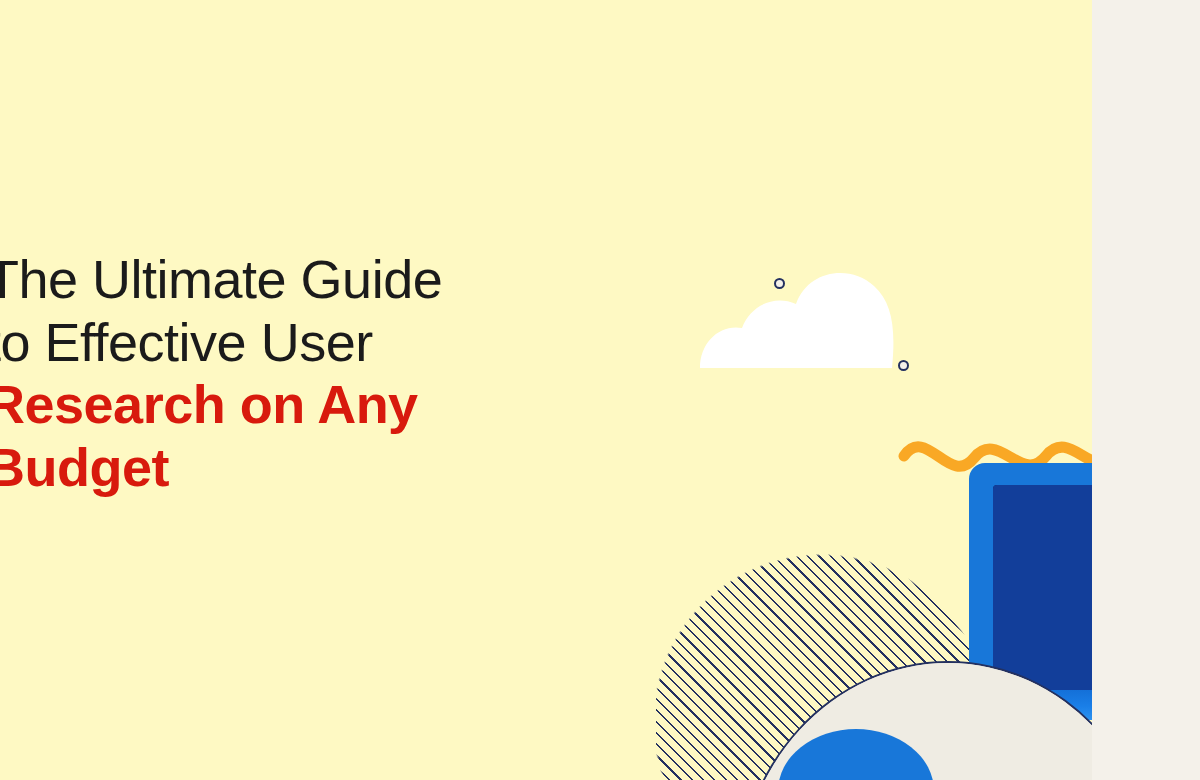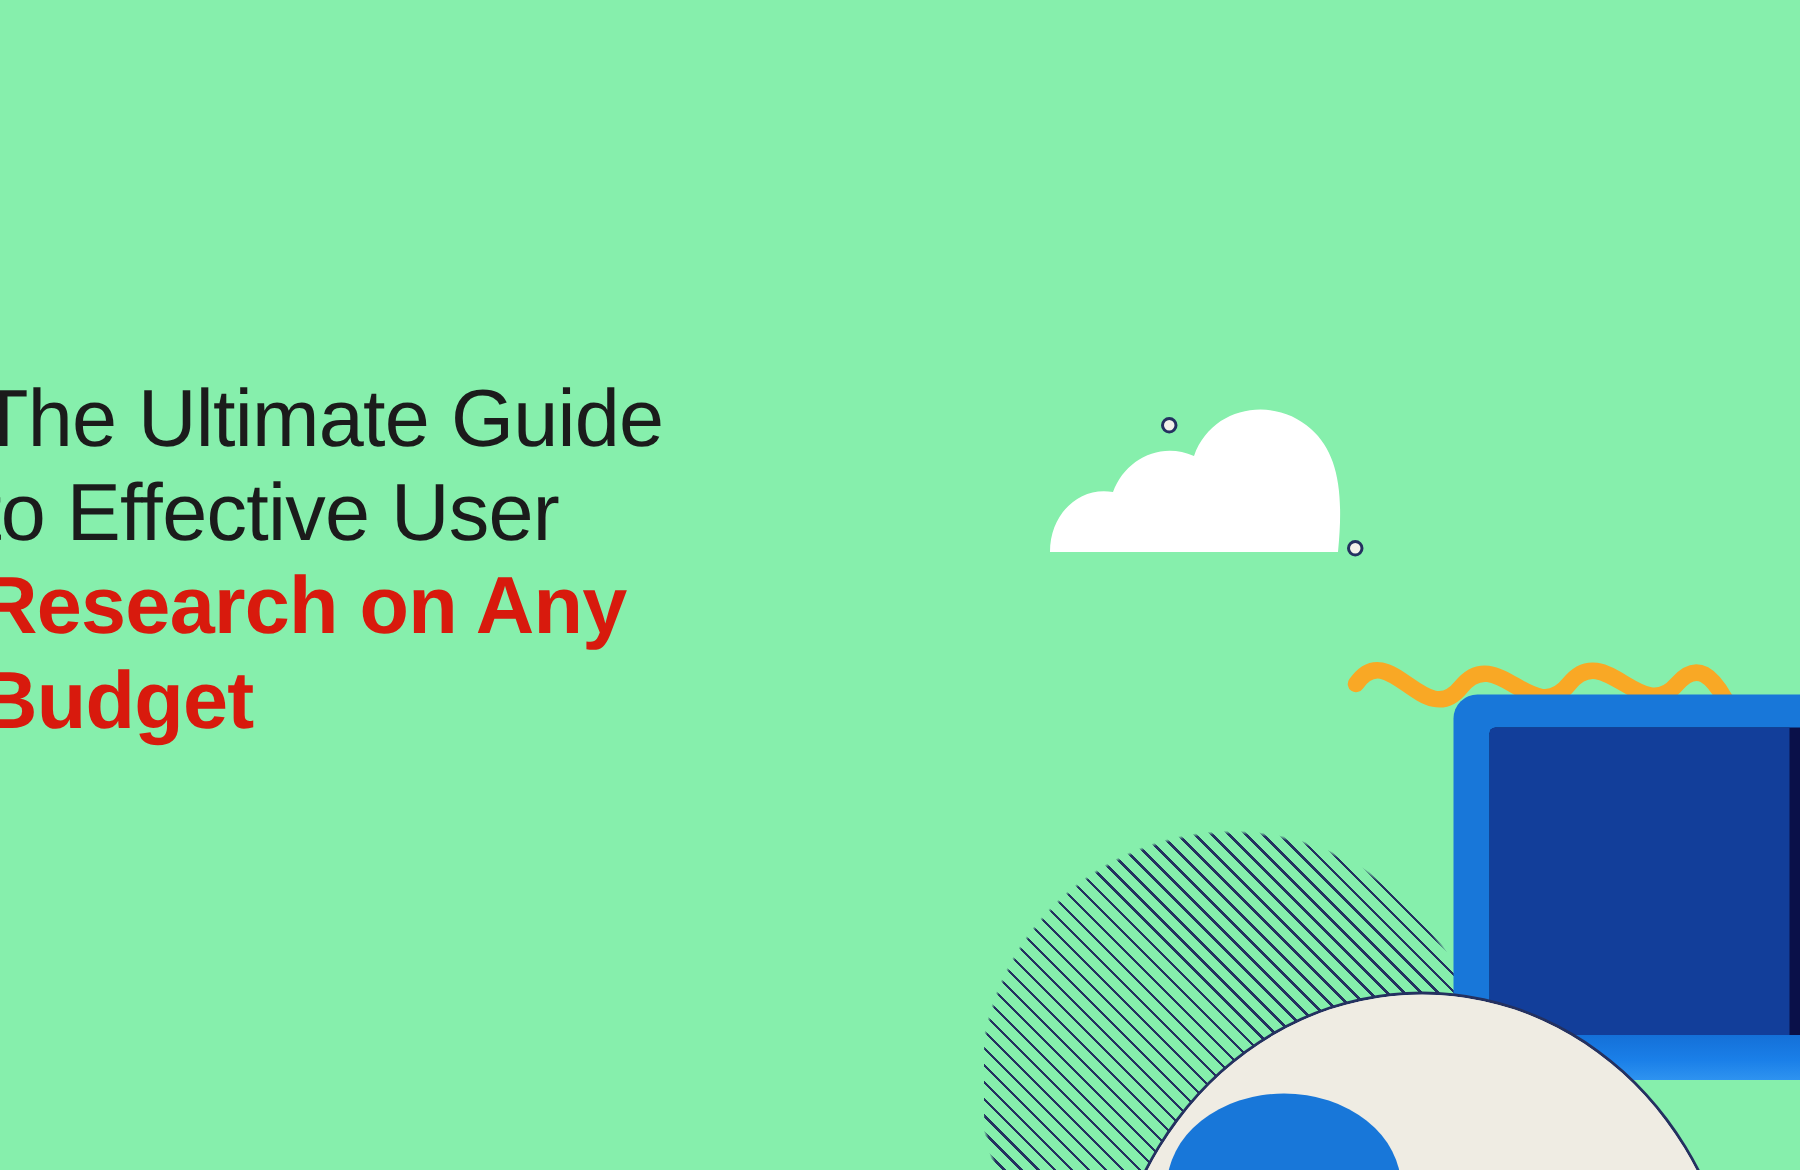--- a/index.html
+++ b/index.html
@@ -1,21 +1,21 @@
 <!DOCTYPE html>
 <html><head>
 <meta charset="utf-8">
 <style>
   html,body{margin:0;padding:0;}
   body{
     width:1200px;height:780px;overflow:hidden;
     background:#F4F1EA;
     font-family:"Liberation Sans","DejaVu Sans",sans-serif;
   }
-  #stage{position:relative;width:1200px;height:780px;overflow:hidden;background:#86efac;}
+  #stage{position:relative;width:1092px;height:780px;overflow:hidden;background:#fef9c3;}
 
   
   #headline{
     position:absolute; left:-14px; top:248px; width:520px;
     line-height:1.16; letter-spacing:-0.5px;
   }
   #headline .ln{
     display:block;
     font-size:54px; font-weight:700;
     white-space:nowrap;

